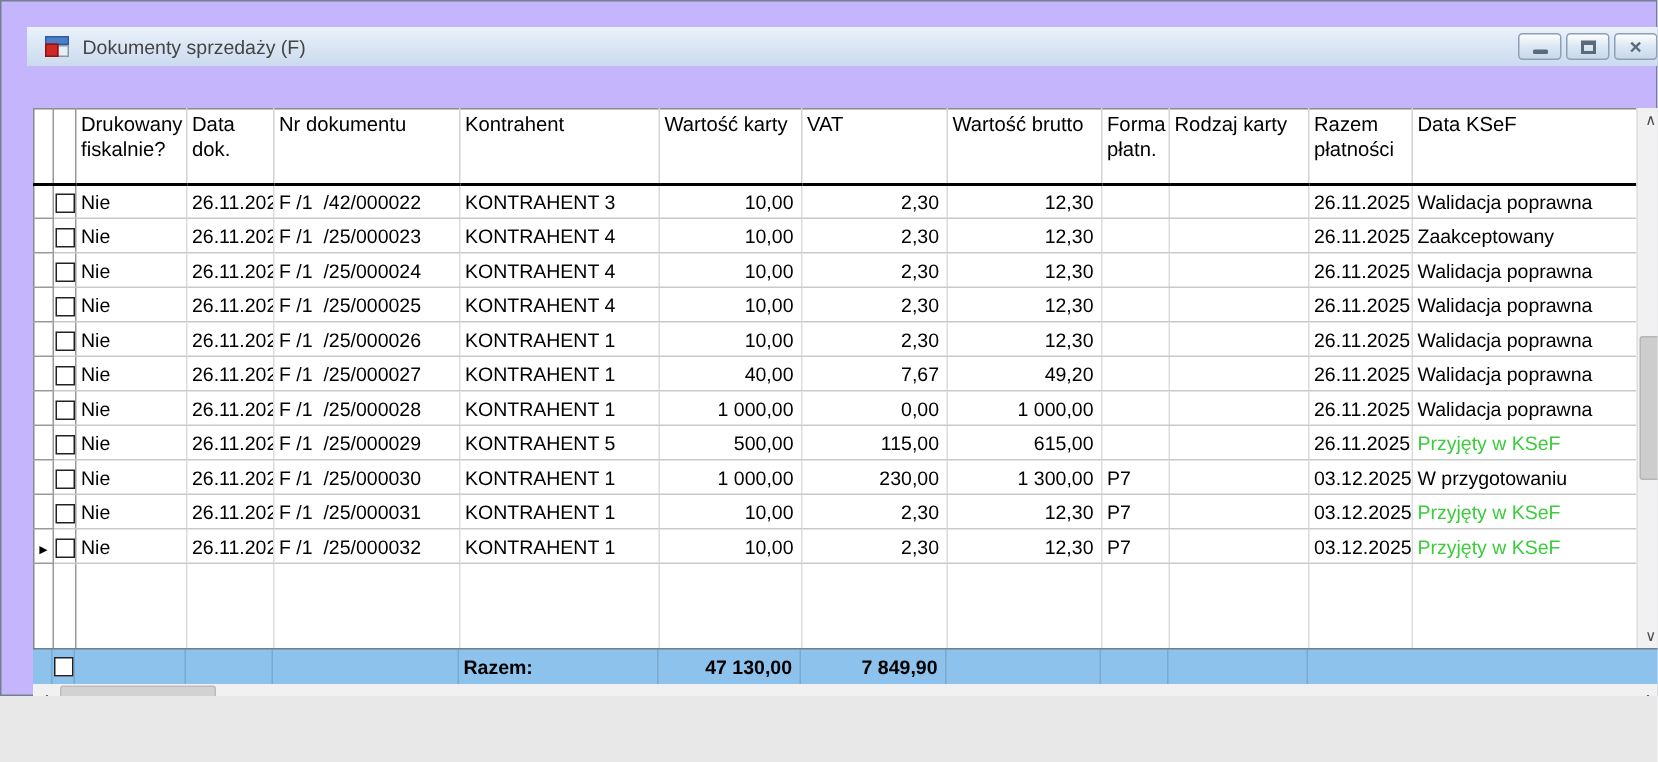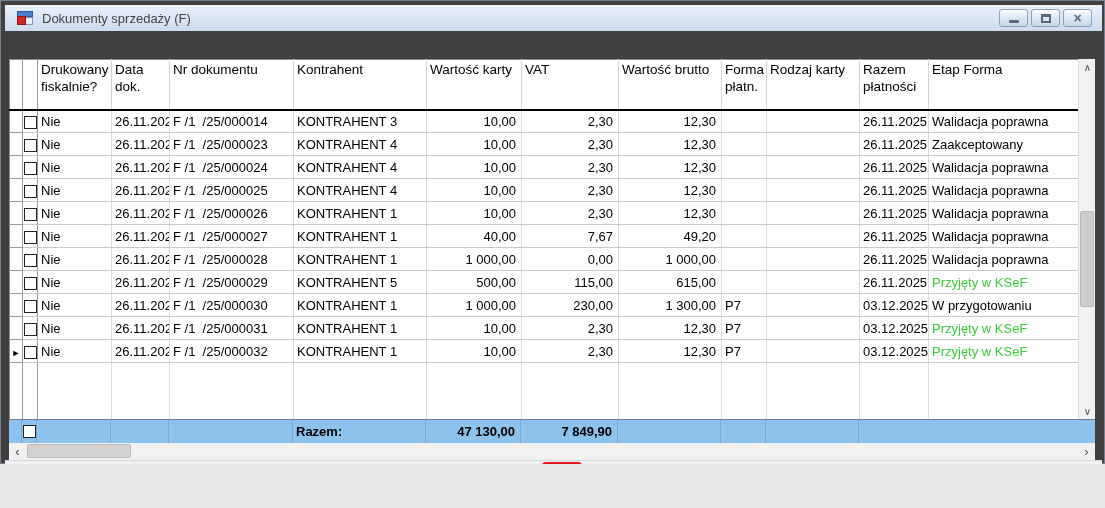--- a/index.html
+++ b/index.html
@@ -1,20 +1,20 @@
 <!DOCTYPE html>
 <html lang="pl" style="--status_green: #3bcc3b; --summary_row: #8cc2eb; --highlight_red: #e11b1b; --titlebar_top: #eaf2fb; --titlebar_bottom: #cbdaee;"><head>
 <meta charset="utf-8">
 <style>
   * { margin:0; padding:0; box-sizing:border-box; }
   html,body { background:#e8e8e8; font-family:"Liberation Sans", sans-serif; }
 
   .window{
     width:1105px;height:464px;position:relative;
-    border:1px solid #72808f;background:#404040;padding:4px;
+    border:1px solid #72808f;background:#c4b5fd;padding:17px;
   }
   .content{position:relative;width:1097px;height:500px;}
 
   
   .titlebar{
     position:absolute;left:0;top:0;width:1097px;height:26px;
     background:linear-gradient(to bottom,var(--titlebar_top,#eaf2fb),var(--titlebar_bottom,#cbdaee));
     display:flex;align-items:center;padding:0 6px;
   }
   .app-icon{width:17px;height:15px;position:relative;margin:0 8px 0 6px;flex:0 0 auto;}
@@ -244,30 +244,30 @@
             <th data-interactable="false">Drukowany fiskalnie?</th>
                 <th data-interactable="false">Data dok.</th>
                 <th data-interactable="false">Nr dokumentu</th>
                 <th data-interactable="false">Kontrahent</th>
                 <th data-interactable="false">Wartość karty</th>
                 <th data-interactable="false">VAT</th>
                 <th data-interactable="false">Wartość brutto</th>
                 <th data-interactable="false">Forma płatn.</th>
                 <th data-interactable="false">Rodzaj karty</th>
                 <th data-interactable="false">Razem płatności</th>
-                <th data-interactable="false">Etap Forma</th>
+                <th data-interactable="false">Data KSeF</th>
               </tr>
           </thead>
           <tbody>
               <tr class="data-row" data-interactable="true">
     <td class="ind-cell" data-interactable="false"><span class="cur-arrow" data-interactable="false"></span></td>
     <td class="chk-cell" data-interactable="false"><span class="checkbox" data-interactable="true"></span></td>
     <td data-interactable="false">Nie</td>
     <td data-interactable="false">26.11.2025</td>
-    <td class="nr-cell" data-interactable="false">F /1  /25/000014</td>
+    <td class="nr-cell" data-interactable="false">F /1  /42/000022</td>
     <td data-interactable="false">KONTRAHENT 3</td>
     <td class="num" data-interactable="false">10,00</td>
     <td class="num" data-interactable="false">2,30</td>
     <td class="num" data-interactable="false">12,30</td>
     <td data-interactable="false"></td>
     <td data-interactable="false"></td>
     <td data-interactable="false">26.11.2025</td>
     <td data-interactable="false">Walidacja poprawna</td>
   </tr>
               <tr class="data-row" data-interactable="true">

